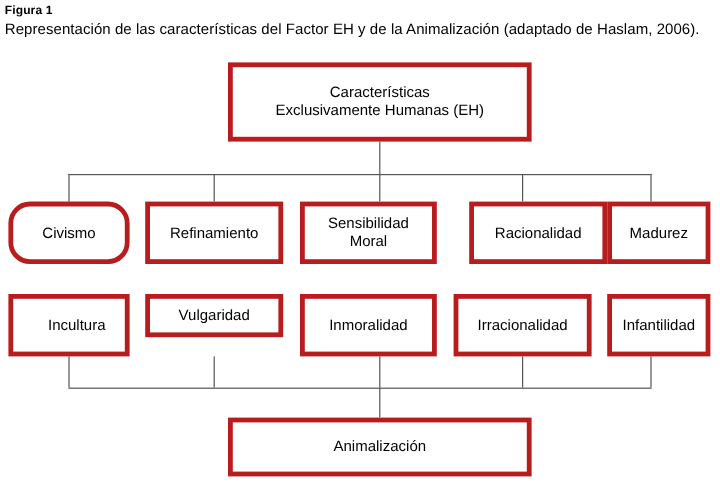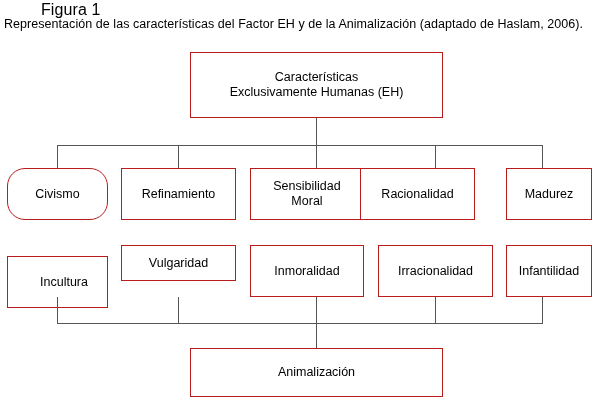--- a/index.html
+++ b/index.html
@@ -18,25 +18,24 @@
   }
 
   
   #caption-block {
     position: absolute;
     left: 4px;
     top: 2px;
     width: 592px;
   }
   #figure-label {
-    font-size: 16px;
-    font-weight: normal;
+    font-size: 10px;
+    font-weight: bold;
     line-height: 15px;
     letter-spacing: 0.1px;
-    margin-left: 37px;
   }
   #figure-caption {
     font-size: 12.5px;
     font-weight: normal;
     line-height: 15px;
     text-align: justify;
     text-justify: inter-word;
     letter-spacing: 0.05px;
   }
 
@@ -45,21 +44,21 @@
     position: absolute;
     left: 0;
     top: 0;
     width: 600px;
     height: 402px;
   }
 
   .node {
     position: absolute;
     box-sizing: border-box;
-    border: 1px solid #b91c1c;
+    border: 4px solid #b91c1c;
     background: #ffffff;
     display: flex;
     align-items: center;
     justify-content: center;
     text-align: center;
     font-size: 12.5px;
     line-height: 15px;
     color: #000000;
     padding: 2px 3px;
   }
@@ -99,28 +98,28 @@
   <div class="node" style="left:7px; top:168px; width:101px; height:52px;border-radius:18px;">
     <span>Civismo</span>
   </div>
   <div class="node" style="left:121px; top:168px; width:115px; height:52px;">
     <span>Refinamiento</span>
   </div>
   <div class="node" style="left:250px; top:168px; width:114px; height:52px; flex-direction:column;">
     <span>Sensibilidad</span>
     <span>Moral</span>
   </div>
-  <div class="node" style="left:360px; top:168px; width:115px; height:52px;">
+  <div class="node" style="left:391px; top:168px; width:115px; height:52px;">
     <span>Racionalidad</span>
   </div>
   <div class="node" style="left:506px; top:168px; width:86px; height:52px;">
     <span>Madurez</span>
   </div>
 
-  <div class="node" style="left:7px; top:256px; width:101px; height:52px;padding-left:16px;">
+  <div class="node" style="left:7px; top:245px; width:101px; height:52px;padding-left:16px;">
     <span>Incultura</span>
   </div>
   <div class="node" style="left:121px; top:245px; width:115px; height:36px;">
     <span>Vulgaridad</span>
   </div>
   <div class="node" style="left:250px; top:245px; width:114px; height:52px;">
     <span>Inmoralidad</span>
   </div>
   <div class="node" style="left:378px; top:245px; width:115px; height:52px;">
     <span>Irracionalidad</span>

